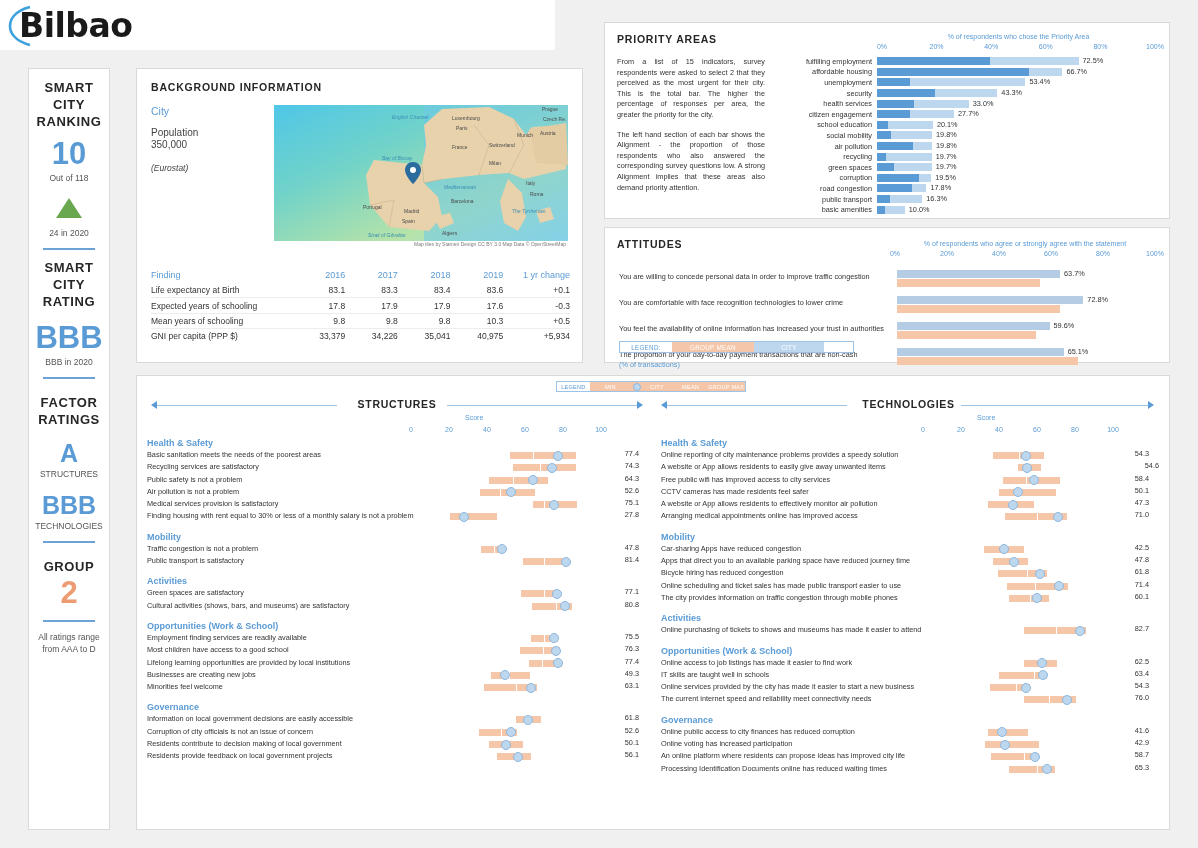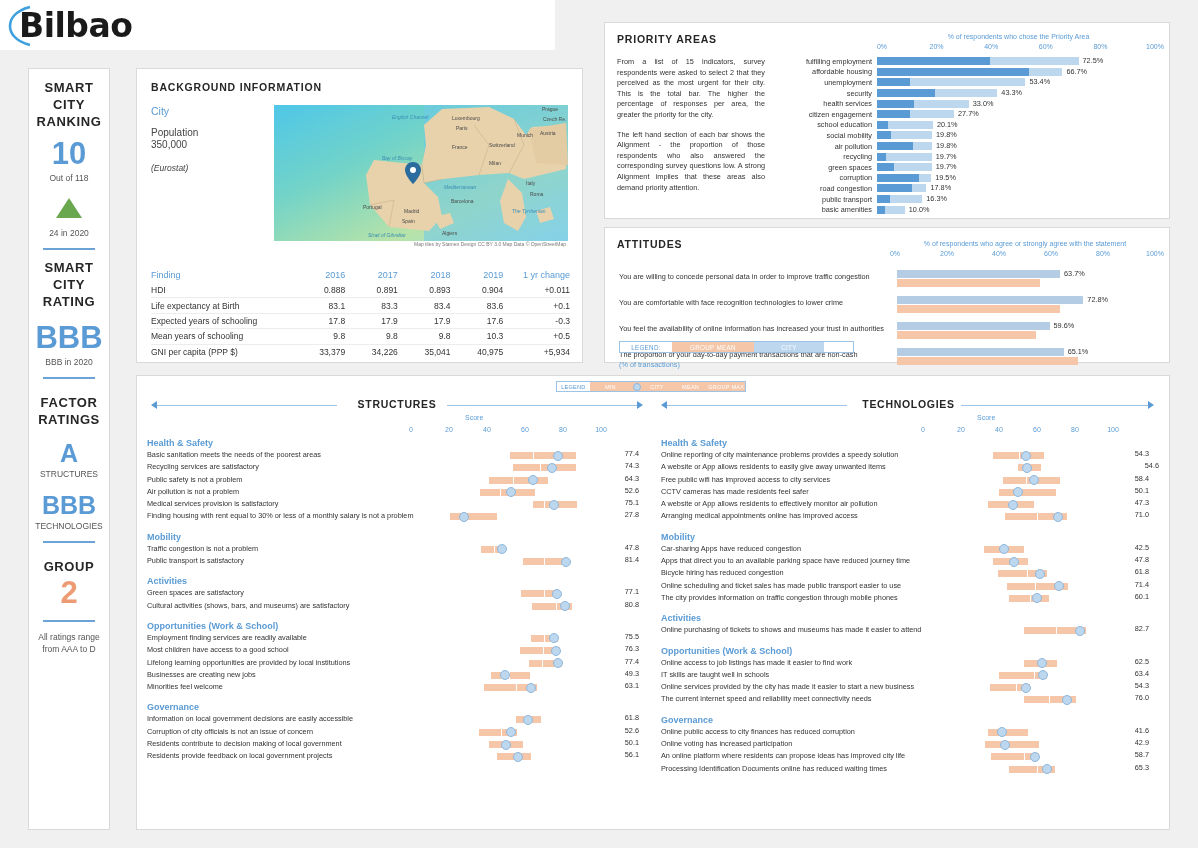--- a/index.html
+++ b/index.html
@@ -236,28 +236,20 @@
       <th class="l" style="width:150px">Finding</th>
       <th style="width:55px">2016</th>
       <th style="width:55px">2017</th>
       <th style="width:55px">2018</th>
       <th style="width:55px">2019</th>
       <th style="width:70px">1 yr change</th>
     </tr>
       </thead>
     <tbody>
         <tr>
-          <td class="l">HDI</td>
-          <td>0.888</td>
-          <td>0.891</td>
-          <td>0.893</td>
-          <td>0.904</td>
-          <td>+0.011</td>
-        </tr>
-        <tr>
           <td class="l">Life expectancy at Birth</td>
           <td>83.1</td>
           <td>83.3</td>
           <td>83.4</td>
           <td>83.6</td>
           <td>+0.1</td>
         </tr>
         <tr>
           <td class="l">Expected years of schooling</td>
           <td>17.8</td>

